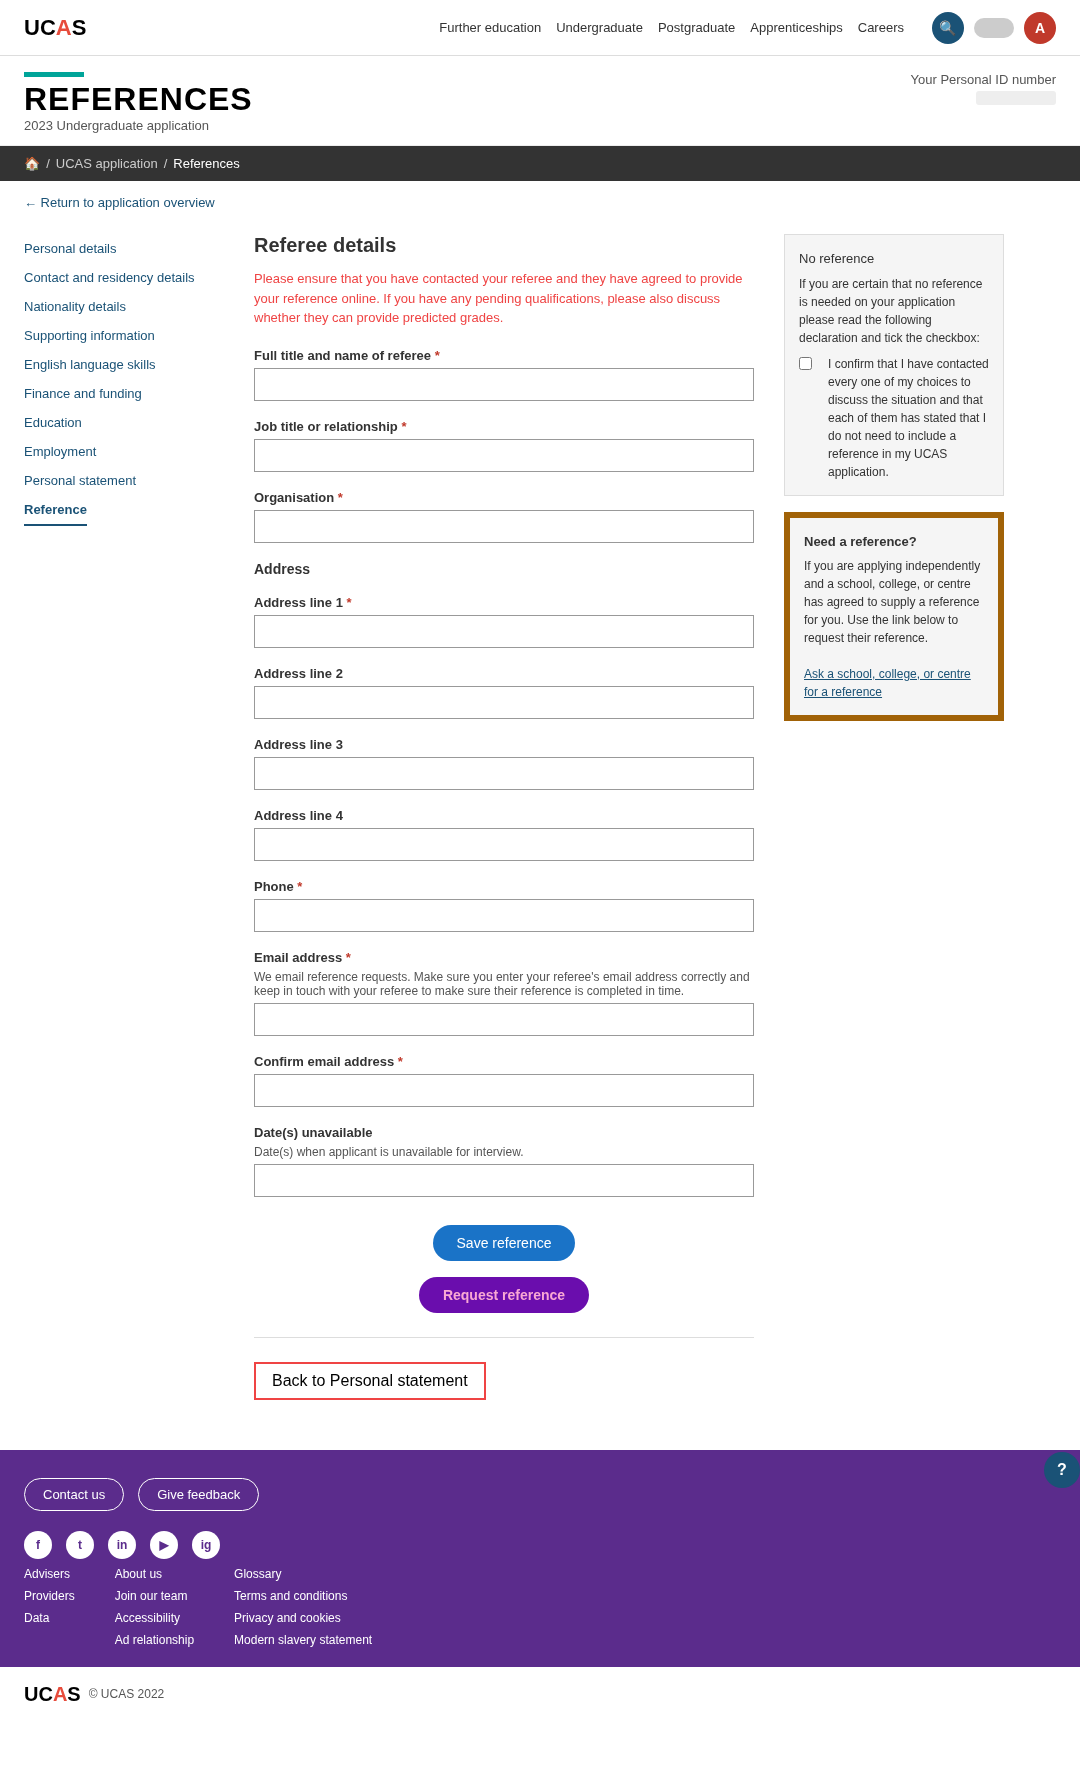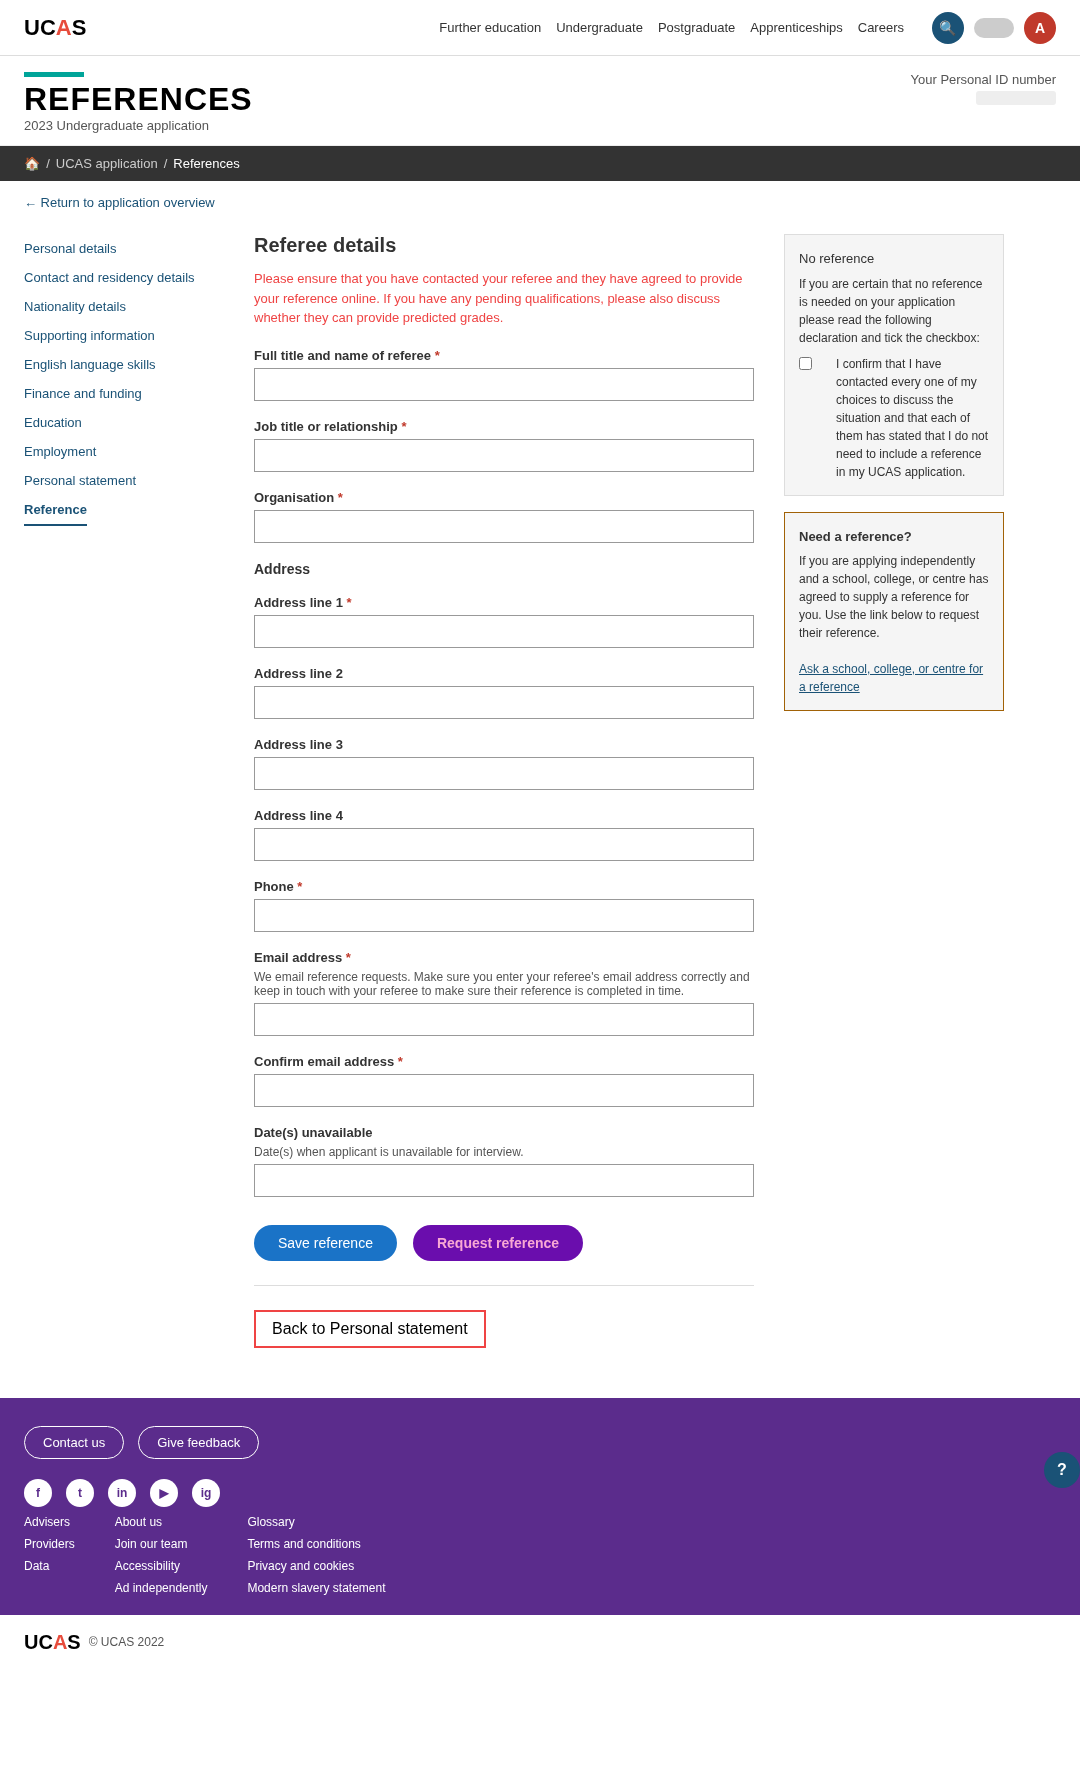--- a/index.html
+++ b/index.html
@@ -48,34 +48,34 @@
     .main-content h2 { font-size: 20px; font-weight: bold; margin-bottom: 12px; }
     .main-content .intro { font-size: 13px; color: #ef4444; margin-bottom: 20px; line-height: 1.5; }
 
     .form-group { margin-bottom: 18px; }
     .form-group label { display: block; font-size: 13px; font-weight: bold; margin-bottom: 5px; }
     .form-group label .req { color: #c0392b; }
     .form-group .help-text { font-size: 12px; color: #555; margin-bottom: 5px; }
     .form-group input[type="text"],
     .form-group input[type="email"] { width: 100%; border: 1px solid #999; padding: 8px 6px; font-size: 13px; }
 
-    .btn-row { display: flex; gap: 16px; margin-top: 28px; align-items: center; }
+    .btn-row { display: flex; gap: 16px; margin-top: 28px; align-items: center; flex-direction: column; }
     .btn-primary { background: #1a73c7; color: #fff; border: none; border-radius: 20px; padding: 10px 24px; font-size: 14px; cursor: pointer; }
     .btn-secondary { background: #6a0dad; color: #f9a8d4; border: none; border-radius: 20px; padding: 10px 24px; font-size: 14px; cursor: pointer; font-weight: bold; }
 
     .divider { border: none; border-top: 1px solid #ddd; margin: 24px 0; }
     .back-btn { border: 2px solid #ef4444; color: #000000; background: #fff; padding: 8px 16px; font-size: 16px; cursor: pointer; }
 
     
     .right-panel { width: 220px; flex-shrink: 0; padding-top: 10px; }
     .panel-box { background: #f5f5f5; border: 1px solid #ddd; padding: 14px; margin-bottom: 16px; font-size: 12px; line-height: 1.5; }
     .panel-box h3 { font-size: 13px; font-weight: normal; margin-bottom: 6px; }
-    .checkbox-row { display: flex; gap: 24px; align-items: flex-start; margin-top: 8px; }
+    .checkbox-row { display: flex; gap: 16px; align-items: flex-start; margin-top: 8px; }
     .checkbox-row input[type="checkbox"] { margin-top: 2px; flex-shrink: 0; }
-    .panel-box2 { background: #f5f5f5; border: 1px solid #a16207; padding: 14px; font-size: 12px; line-height: 1.5; }
+    .panel-box2 { background: #f5f5f5; border: 6px solid #a16207; padding: 14px; font-size: 12px; line-height: 1.5; }
     .panel-box2 h3 { font-size: 13px; font-weight: bold; margin-bottom: 6px; }
     .panel-box2 a { color: #1a5276; font-size: 12px; }
 
     .help-btn { position: fixed; right: 0; bottom: 300px; width: 36px; height: 36px; border-radius: 50%; background: #1a5276; color: #fff; display: flex; align-items: center; justify-content: center; font-weight: bold; font-size: 16px; cursor: pointer; }
 
     
     .footer { background: #5b2c8c; color: #fff; padding: 28px 24px 20px; }
     .footer-top { display: flex; gap: 14px; margin-bottom: 20px; }
     .footer-btn { border: 1px solid #fff; color: #fff; background: transparent; border-radius: 20px; padding: 8px 18px; font-size: 13px; cursor: pointer; }
     .footer-social { display: flex; gap: 14px; margin-top: 12px; }
@@ -289,21 +289,21 @@
     <div class="footer-links">
       <div class="footer-col">
         <a href="#">Advisers</a>
         <a href="#">Providers</a>
         <a href="#">Data</a>
       </div>
       <div class="footer-col">
         <a href="#">About us</a>
         <a href="#">Join our team</a>
         <a href="#">Accessibility</a>
-        <a href="#">Ad independently</a>
+        <a href="#">Ad relationship</a>
       </div>
       <div class="footer-col">
         <a href="#">Glossary</a>
         <a href="#">Terms and conditions</a>
         <a href="#">Privacy and cookies</a>
         <a href="#">Modern slavery statement</a>
       </div>
     </div>
   </div>
   <div class="footer-bottom">

